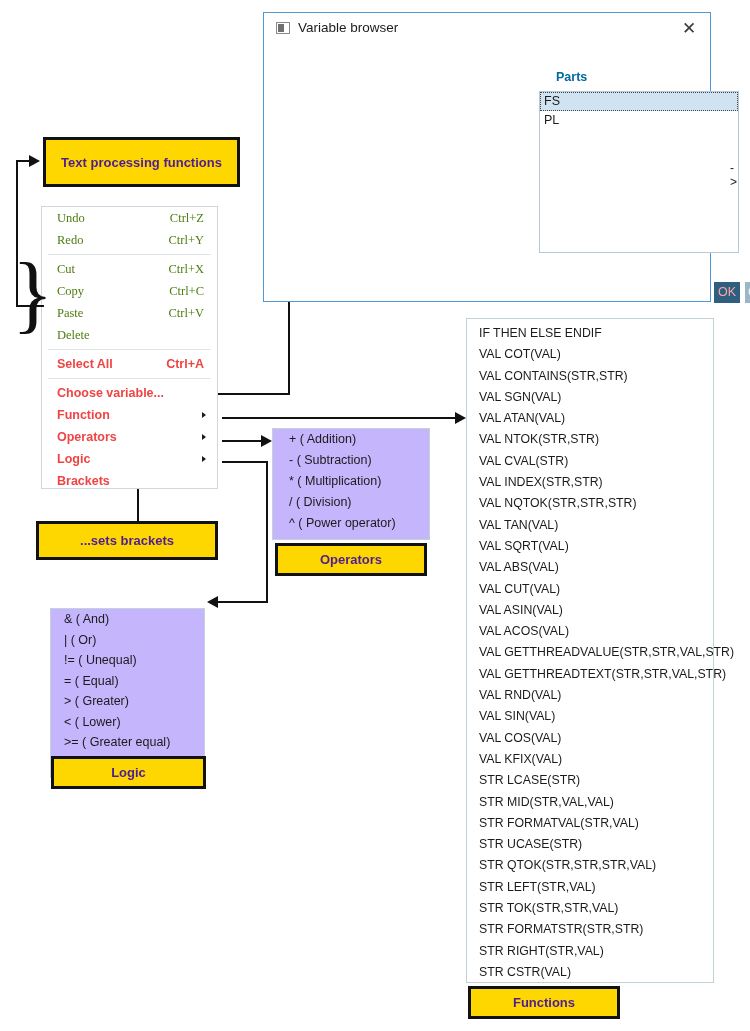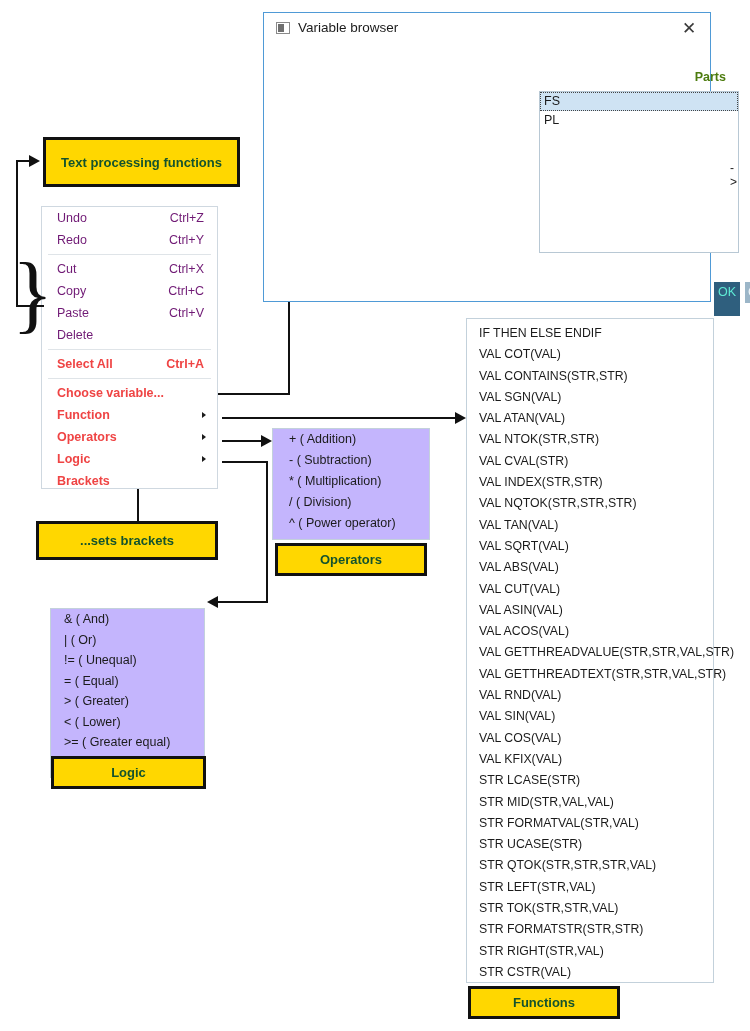--- a/index.html
+++ b/index.html
@@ -11,62 +11,62 @@
   #var-dialog{left:263px;top:12px;width:448px;height:290px;background:#ffffff;
               border:1px solid #4f9ad6;box-sizing:border-box;}
   #var-titlebar{position:absolute;left:0;top:0;width:100%;height:30px;}
   #var-title-icon{position:absolute;left:12px;top:9px;width:14px;height:12px;
                   border:1px solid #8a8a8a;background:#ffffff;box-sizing:border-box;}
   #var-title-icon::before{content:"";position:absolute;left:1px;top:1px;width:6px;height:8px;background:#6f6f6f;}
   #var-title-text{position:absolute;left:34px;top:7px;font-size:13.5px;color:#1b1b1b;}
   #var-close{position:absolute;right:10px;top:6px;width:22px;height:20px;
              font-size:17px;line-height:20px;text-align:center;color:#3a3a3a;cursor:default;}
 
-  .col-head{position:absolute;font-size:12.5px;font-weight:bold;color:#4d7c0f;text-align:right;}
+  .col-head{position:absolute;font-size:12.5px;font-weight:bold;color:#0369a1;text-align:left;}
   #parts-head{left:292px;top:57px;width:170px;}
 
   #parts-list{left:275px;top:78px;width:200px;height:162px;border:1px solid #b8c8d4;
               background:#ffffff;box-sizing:border-box;overflow:hidden;}
   .list-row{font-size:12.5px;padding:1px 4px 2px 4px;line-height:16px;white-space:nowrap;}
   .list-row.sel{background:#cfe3f3;border:1px dotted #444;padding:0 3px 1px 3px;}
 
   #arrow-between{left:466px;top:148px;font-size:12px;color:#1b1b1b;letter-spacing:-.5px;}
 
-  #ok-btn{left:450px;top:269px;width:26px;height:34px;background:#2f5f7e;color:#5eead4;
+  #ok-btn{left:450px;top:269px;width:26px;height:21px;background:#2f5f7e;color:#fca5a5;
           font-size:12.5px;text-align:center;line-height:21px;}
   #cancel-btn{left:481px;top:269px;width:45px;height:21px;background:#9cb6c8;color:#f2f7fa;
           font-size:12.5px;text-align:center;line-height:21px;}
 
   
   #ctx-menu{left:41px;top:206px;width:177px;height:283px;background:#ffffff;
             border:1px solid #cfd8e0;box-sizing:border-box;}
   .mi{position:relative;height:22px;font-size:12.5px;line-height:22px;}
   .mi .lbl{position:absolute;left:15px;}
   .mi .key{position:absolute;right:13px;}
-  .mi.dis{color:#701a75;}
+  .mi.dis{color:#4d7c0f;font-family:Liberation Serif, serif;}
   .mi.en{color:#ef4444;font-weight:bold;}
   .mi .sub{position:absolute;right:11px;top:8px;width:0;height:0;
            border-left:4px solid #1b1b1b;border-top:3.5px solid transparent;border-bottom:3.5px solid transparent;}
   .sep{height:1px;background:#dfe4e8;margin:3px 6px 3px 6px;}
 
   
   .panel{background:#c4b5fd;border:1px solid #c3d1db;box-sizing:border-box;}
   .panel .row{font-size:12.5px;line-height:21px;padding-left:16px;white-space:nowrap;}
   #operators-panel{left:272px;top:428px;width:158px;height:112px;}
   #logic-panel{left:50px;top:608px;width:155px;height:170px;}
   #logic-panel .row{padding-left:13px;line-height:20.5px;}
 
   
   #functions-panel{left:466px;top:318px;width:248px;height:665px;background:#ffffff;
                    border:1px solid #c3d1db;box-sizing:border-box;padding-top:4px;}
   #functions-panel .row{font-size:12.3px;line-height:21.3px;padding-left:12px;white-space:nowrap;}
 
   
   .ybox{background:#ffd700;border:3px solid #111111;box-sizing:border-box;
-        font-weight:bold;font-size:13px;color:#14532d;display:flex;
+        font-weight:bold;font-size:13px;color:#4c1d95;display:flex;
         align-items:center;justify-content:center;text-align:center;line-height:17px;}
   #y-text{left:43px;top:137px;width:197px;height:50px;}
   #y-brackets{left:36px;top:521px;width:182px;height:39px;}
   #y-operators{left:275px;top:543px;width:152px;height:33px;}
   #y-logic{left:51px;top:756px;width:155px;height:33px;}
   #y-functions{left:468px;top:986px;width:152px;height:33px;}
 
   
   .ln{background:#111111;position:absolute;}
   .h2{height:2px;} .v2{width:2px;}

